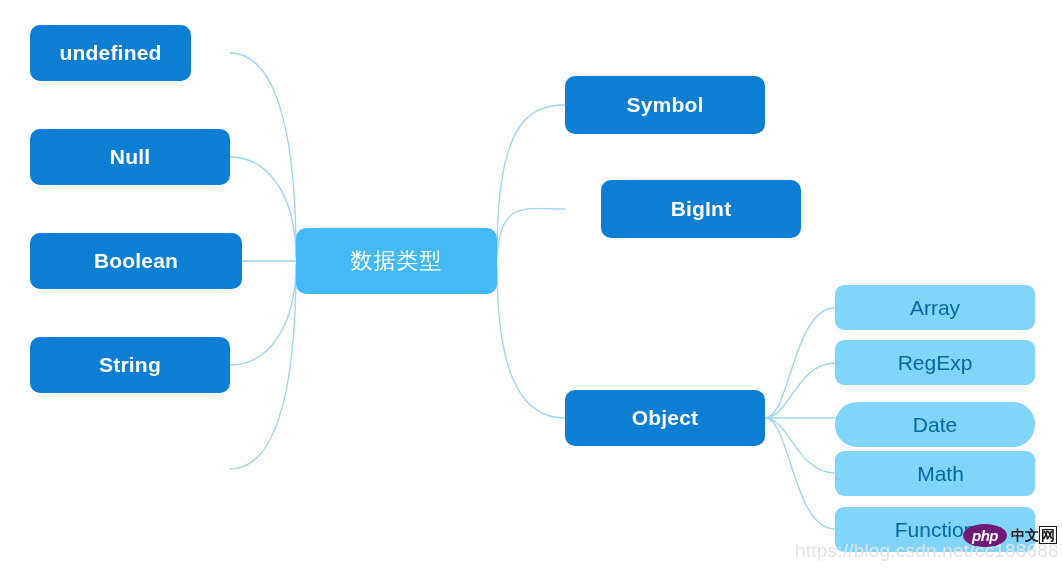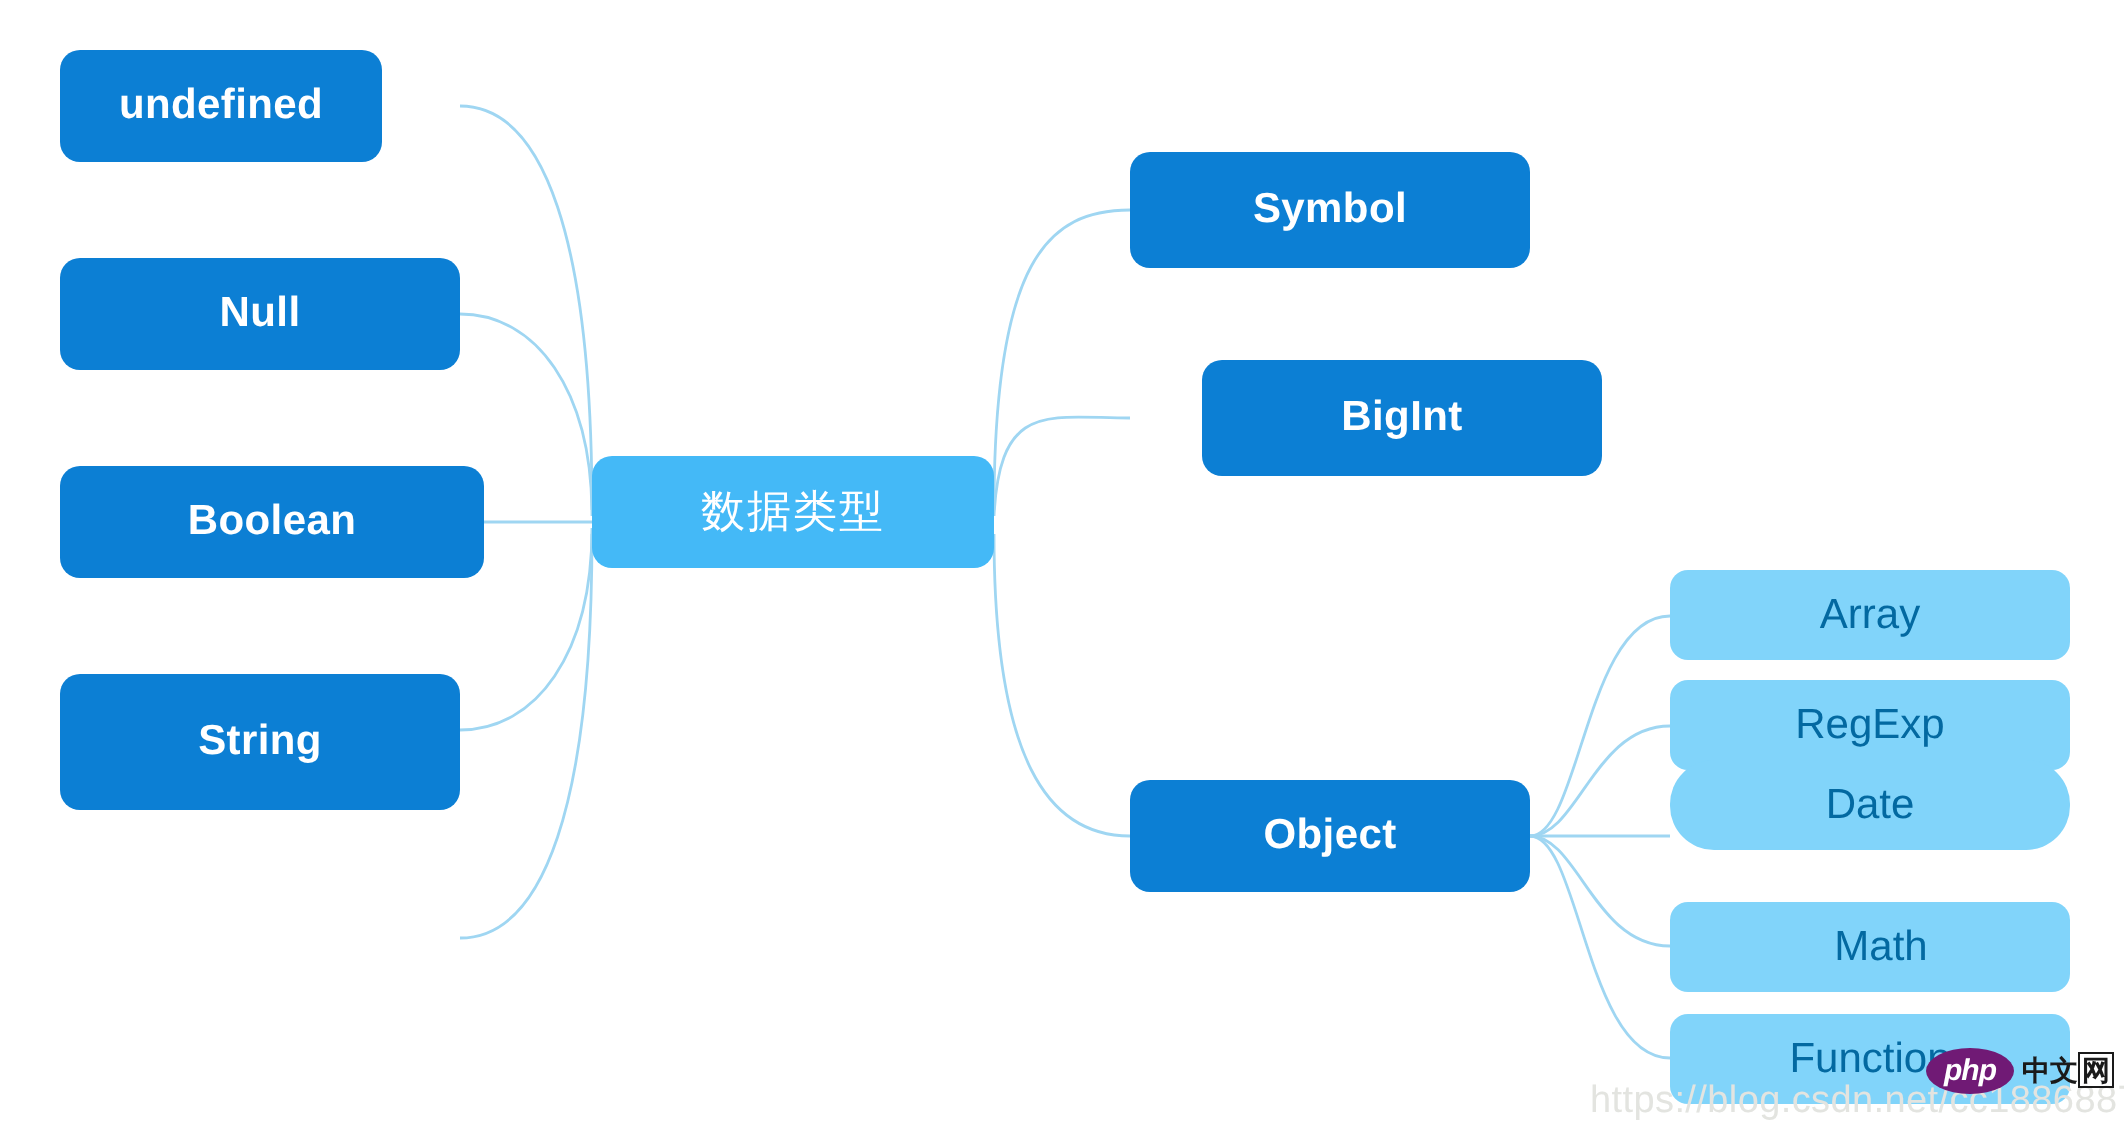--- a/index.html
+++ b/index.html
@@ -52,32 +52,32 @@
   .node-leaf {
     background: #81d4fa;
     color: #0369a1;
     font-size: 21px;
     border-radius: 9px;
   }
   
   #node-undefined { left: 30px;  top: 25px;  width: 161px; height: 56px; }
   #node-null      { left: 30px;  top: 129px; width: 200px; height: 56px; }
   #node-boolean   { left: 30px;  top: 233px; width: 212px; height: 56px; }
-  #node-string    { left: 30px;  top: 337px; width: 200px; height: 68px; }
+  #node-string    { left: 30px;  top: 337px; width: 200px; height: 56px; }
   #node-number    { left: 30px;  top: 441px; width: 200px; height: 56px; }
   
-  #node-root      { left: 296px; top: 228px; width: 201px; height: 56px; }
+  #node-root      { left: 296px; top: 228px; width: 201px; height: 66px; }
   
   #node-symbol    { left: 565px; top: 76px;  width: 200px; height: 58px; }
   #node-bigint    { left: 565px; top: 180px; width: 200px; height: 58px; margin-left: 36px; }
   #node-object    { left: 565px; top: 390px; width: 200px; height: 56px; }
   
   #node-array     { left: 835px; top: 285px; width: 200px; height: 45px; }
   #node-regexp    { left: 835px; top: 340px; width: 200px; height: 45px; }
-  #node-date      { left: 835px; top: 380px; width: 200px; height: 45px; border-radius: 22px; }
+  #node-date      { left: 835px; top: 402px; width: 200px; height: 45px; border-radius: 22px; }
   #node-math      { left: 835px; top: 451px; width: 200px; height: 45px; padding-left: 11px; }
   #node-function  { left: 835px; top: 507px; width: 200px; height: 45px; }
 
   
   #watermark-url {
     position: absolute;
     left: 795px;
     top: 540px;
     font-size: 19px;
     color: #e3e4e0;

